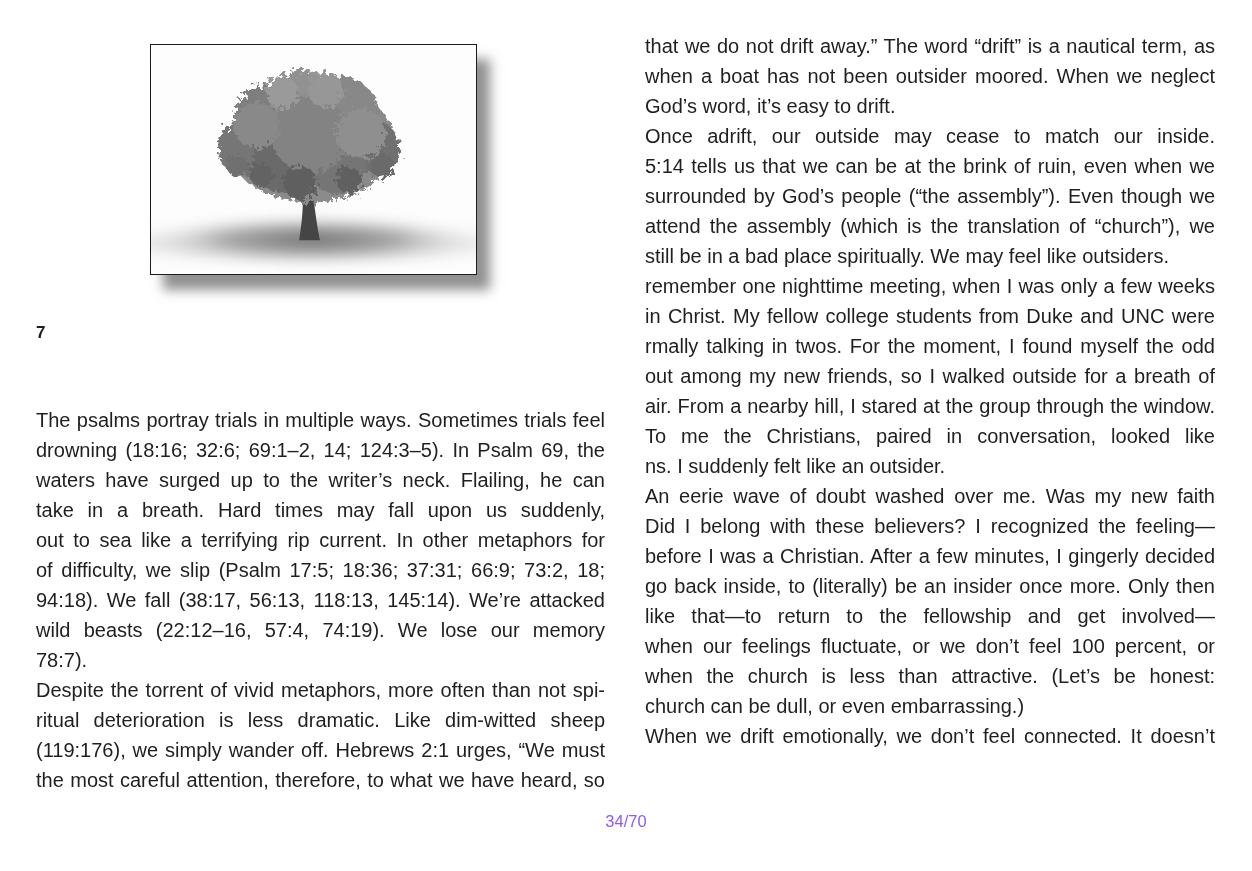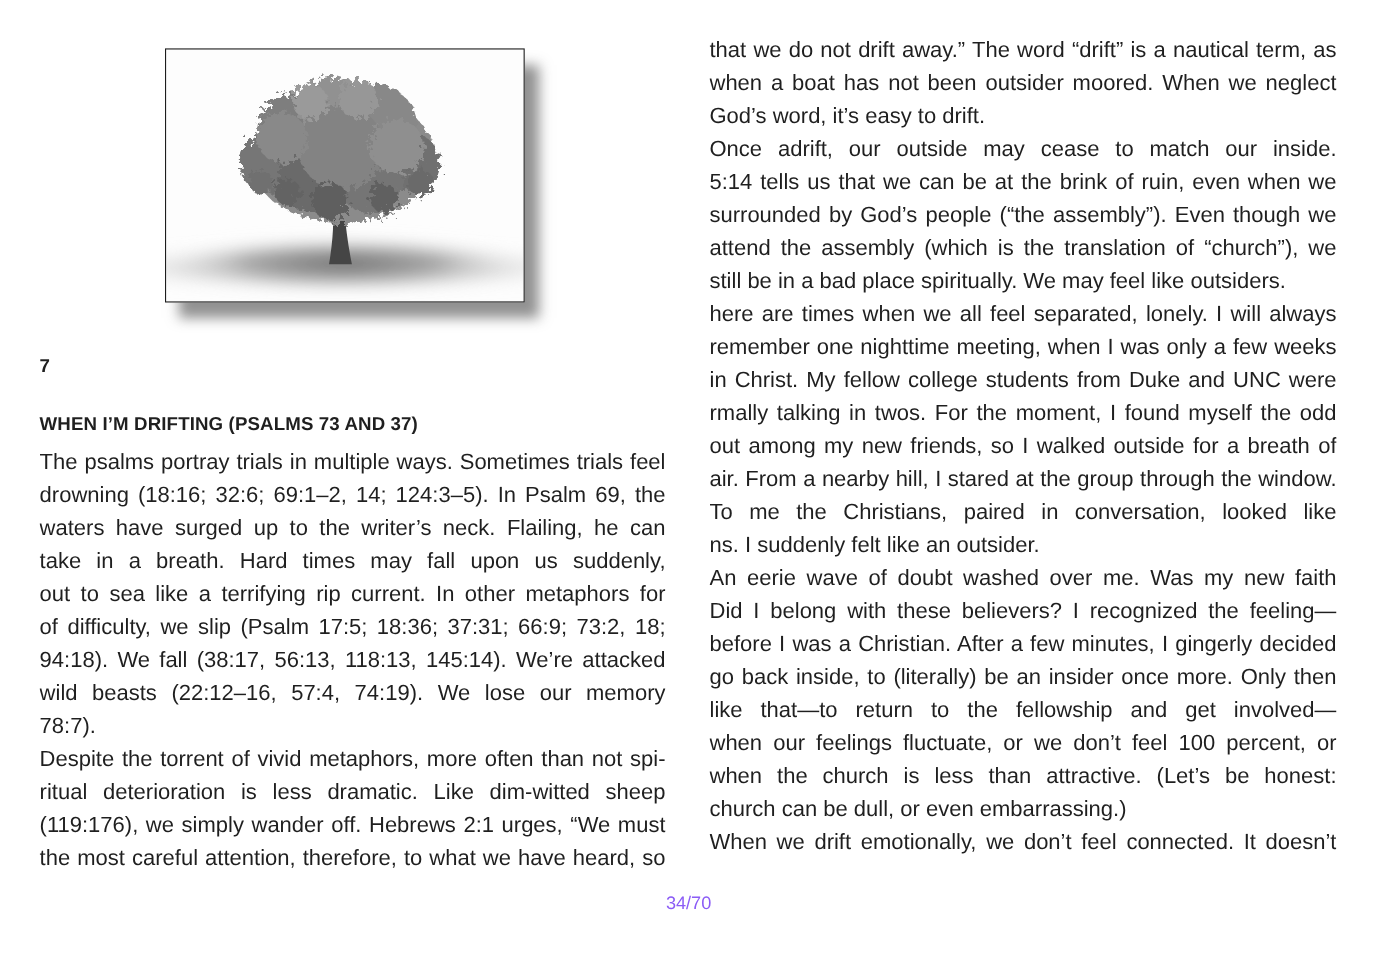--- a/index.html
+++ b/index.html
@@ -144,21 +144,20 @@
           <circle cx="233" cy="122" r="12" fill="#6b6b6b"></circle>
           <circle cx="87" cy="122" r="11" fill="#6f6f6f"></circle>
           <circle cx="176" cy="46" r="18" fill="#979797"></circle>
           <circle cx="132" cy="48" r="16" fill="#9a9a9a"></circle>
         </g>
       </svg>
     </div>
 
     <div class="chapter-number">7</div>
 
-    <div class="chapter-heading">WHEN I’M DRIFTING (PSALMS 73 AND 37)</div>
 
     <div class="body-text">
         <div class="paragraph">
           <div class="line">The psalms portray trials in multiple ways. Sometimes trials feel like</div>
           <div class="line">drowning (18:16; 32:6; 69:1–2, 14; 124:3–5). In Psalm 69, the</div>
           <div class="line">waters have surged up to the writer’s neck. Flailing, he can barely</div>
           <div class="line">take in a breath. Hard times may fall upon us suddenly, dragging us</div>
           <div class="line">out to sea like a terrifying rip current. In other metaphors for times</div>
           <div class="line">of difficulty, we slip (Psalm 17:5; 18:36; 37:31; 66:9; 73:2, 18;</div>
           <div class="line">94:18). We fall (38:17, 56:13, 118:13, 145:14). We’re attacked by</div>
@@ -182,21 +181,20 @@
           <div class="line last">God’s word, it’s easy to drift.</div>
         </div>
         <div class="paragraph">
           <div class="line">Once adrift, our outside may cease to match our inside. Proverbs</div>
           <div class="line">5:14 tells us that we can be at the brink of ruin, even when we are</div>
           <div class="line">surrounded by God’s people (“the assembly”). Even though we</div>
           <div class="line">attend the assembly (which is the translation of “church”), we can</div>
           <div class="line last">still be in a bad place spiritually. We may feel like outsiders.</div>
         </div>
         <div class="paragraph">
-          <div class="line">here are times when we all feel separated, lonely. I will always</div>
           <div class="line">remember one nighttime meeting, when I was only a few weeks old</div>
           <div class="line">in Christ. My fellow college students from Duke and UNC were info-</div>
           <div class="line">rmally talking in twos. For the moment, I found myself the odd man</div>
           <div class="line">out among my new friends, so I walked outside for a breath of fresh</div>
           <div class="line">air. From a nearby hill, I stared at the group through the window.</div>
           <div class="line">To me the Christians, paired in conversation, looked like mannequi-</div>
           <div class="line last">ns. I suddenly felt like an outsider.</div>
         </div>
         <div class="paragraph">
           <div class="line">An eerie wave of doubt washed over me. Was my new faith real?</div>

